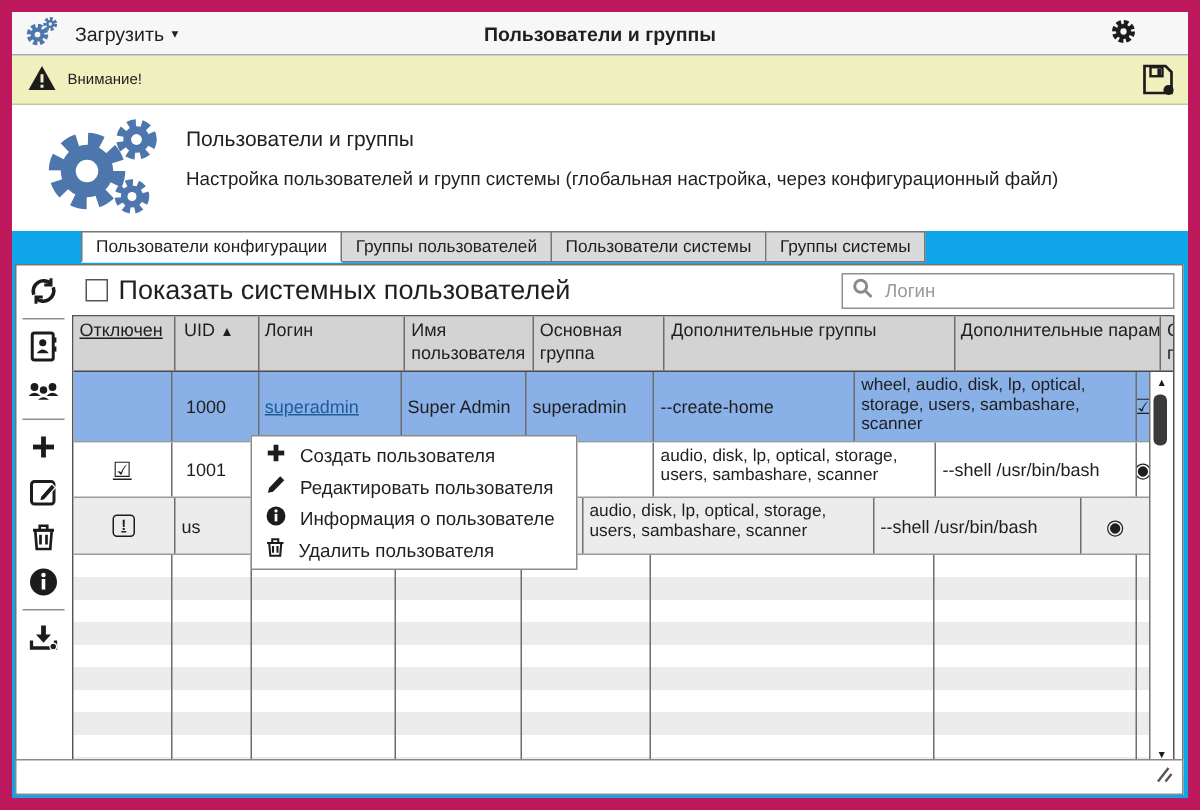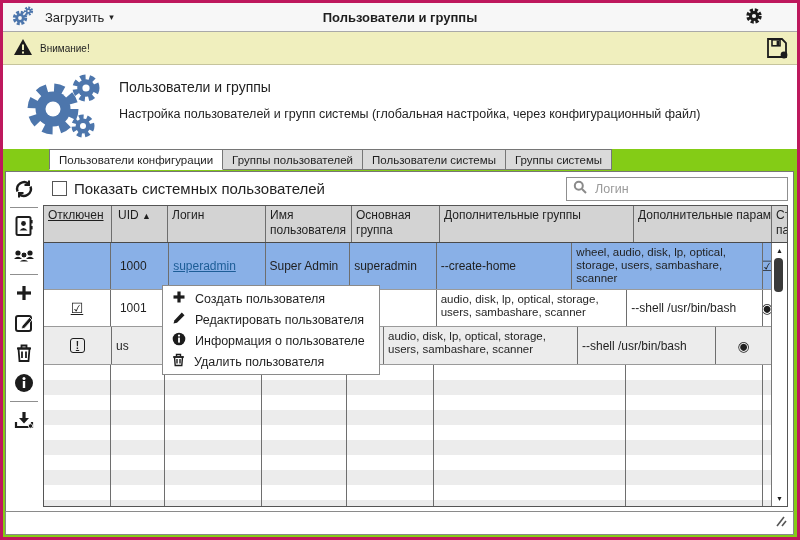--- a/index.html
+++ b/index.html
@@ -1,17 +1,17 @@
 <!DOCTYPE html>
 <html><head>
 <meta charset="utf-8">
 <style>
   html,body{margin:0;padding:0;background:#cfd4da;}
   .window{position:relative;width:800px;height:540px;box-sizing:border-box;
-    border:3px solid #be185d;background:#84cc16;overflow:hidden;
+    border:8px solid #be185d;background:#0ea5e9;overflow:hidden;
     font-family:"Liberation Sans",sans-serif;font-size:12px;color:#1f1f1f;}
   
   .titlebar{position:absolute;left:0;right:0;top:0;height:28px;background:#f7f7f7;
     border-bottom:1px solid #a9a9a9;display:flex;align-items:center;}
   .tb-left{display:flex;align-items:center;gap:10px;margin-left:8px;}
   .tb-center{position:absolute;left:50%;transform:translateX(-50%);font-weight:600;font-size:13px;}
   .tb-right{position:absolute;right:6px;display:flex;align-items:center;gap:12px;flex-direction:column;}
   .menu-btn{display:flex;align-items:center;gap:5px;font-size:13px;cursor:default;}
   .drop-arrow{font-size:9px;color:#222;}
   .win-ctrls{display:flex;align-items:center;gap:9px;margin-left:4px;}
@@ -33,21 +33,21 @@
   .tab{padding:4px 9px 3px;background:#dadada;border:1px solid #767676;border-left:none;
     font-size:11.5px;white-space:nowrap;}
   .tab:first-child{border-left:1px solid #767676;}
   .tab.active{background:#fff;border-bottom:1px solid #fff;position:relative;top:0;}
   
   .panel{position:absolute;left:2px;right:3px;top:168px;height:340px;border:1px solid #767676;background:#fff;}
   .sidebar{position:absolute;left:0;top:2px;width:35px;bottom:0;display:flex;flex-direction:column;align-items:center;}
   .sbtn{width:26px;height:26px;margin:2px 0;display:flex;align-items:center;justify-content:center;}
   .sep{width:28px;height:1px;background:#8f8f8f;margin:3px 0;}
   .toolbar{position:absolute;left:37px;top:2px;right:5px;height:29px;display:flex;align-items:center;}
-  .chkwrap{display:flex;align-items:center;gap:7px;margin-left:9px;font-size:15px;}
+  .chkwrap{display:flex;align-items:center;gap:7px;margin-left:9px;font-size:18px;}
   .chk{width:13px;height:13px;border:1px solid #555;background:#fff;display:inline-block;}
   .search{margin-left:auto;width:208px;height:22px;border:1px solid #8f8f8f;background:#fff;
     display:flex;align-items:center;padding:0 6px;gap:6px;}
   .search input{border:none;outline:none;flex:1;font-family:"Liberation Sans",sans-serif;
     font-size:12.5px;color:#333;background:transparent;}
   .search input::placeholder{color:#9a9a9a;}
   
   .tablewrap{position:absolute;left:37px;top:33px;right:5px;bottom:5px;border:1px solid #555;
     display:flex;flex-direction:column;background:#fff;overflow:hidden;}
   .thead{display:flex;background:#d3d3d3;border-bottom:1px solid #4a4a4a;flex:0 0 36px;}

